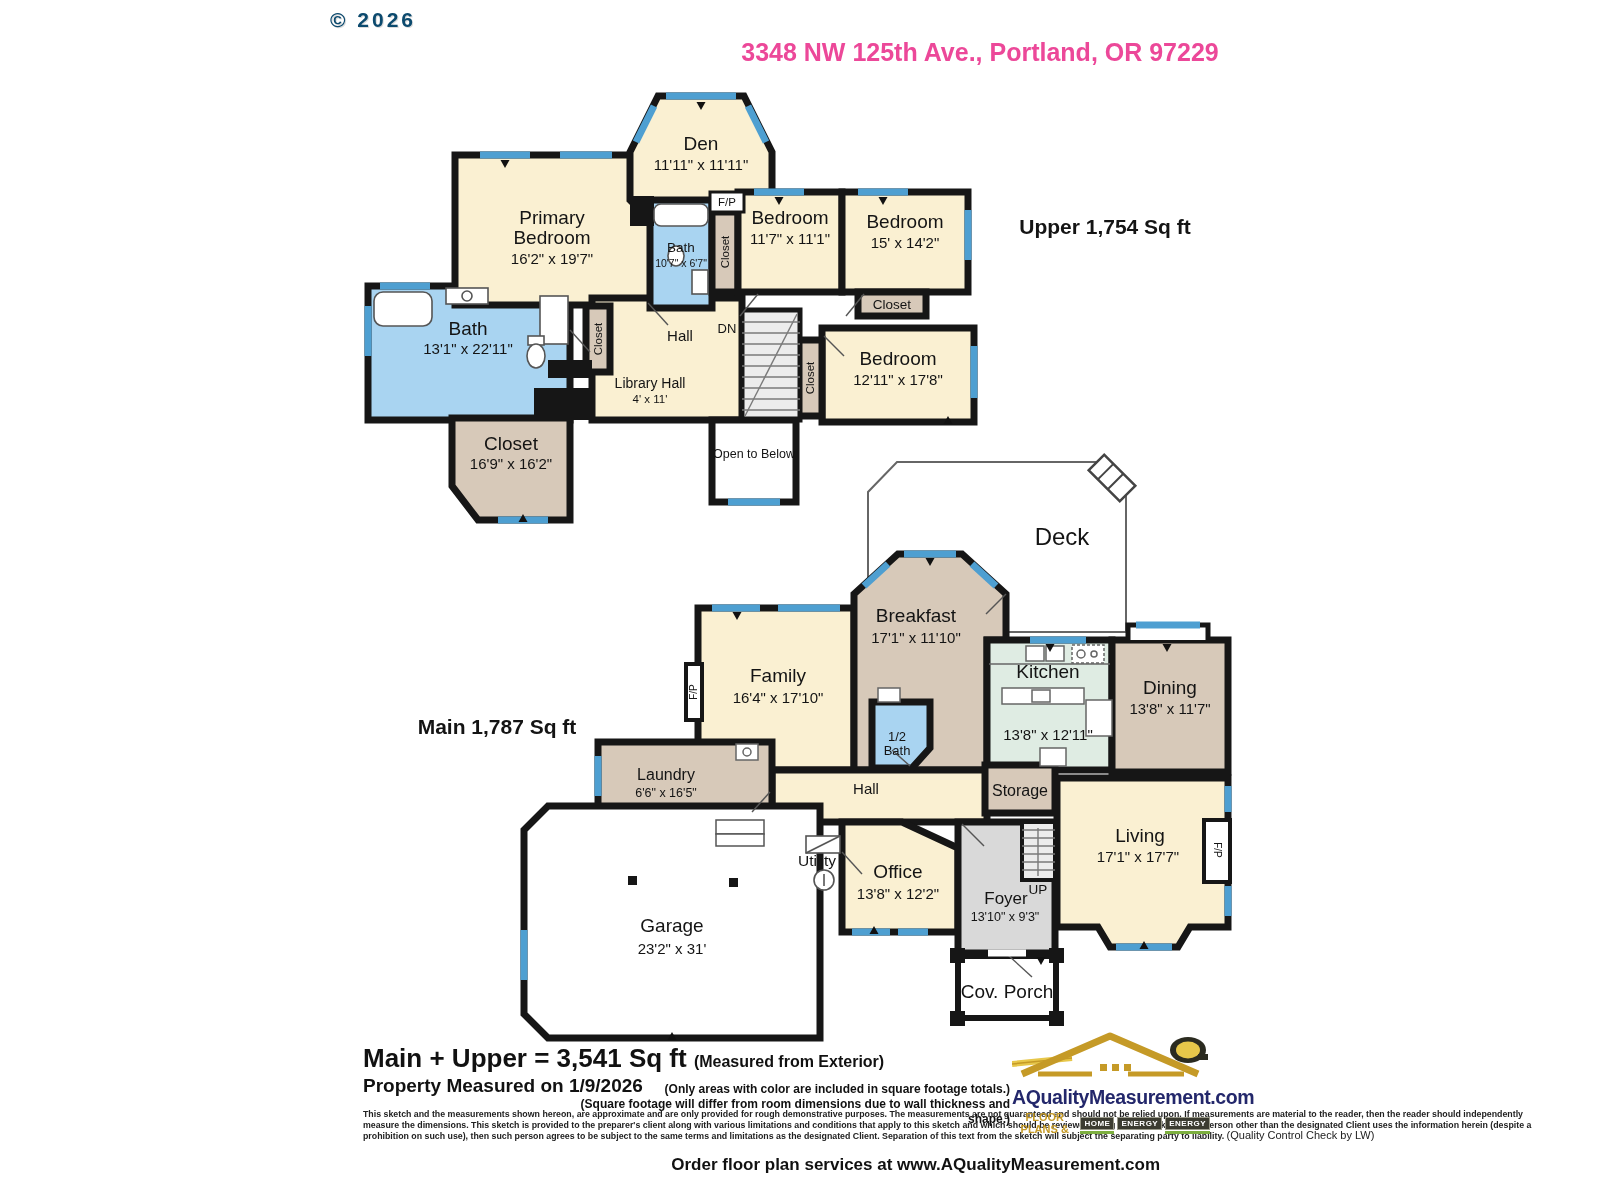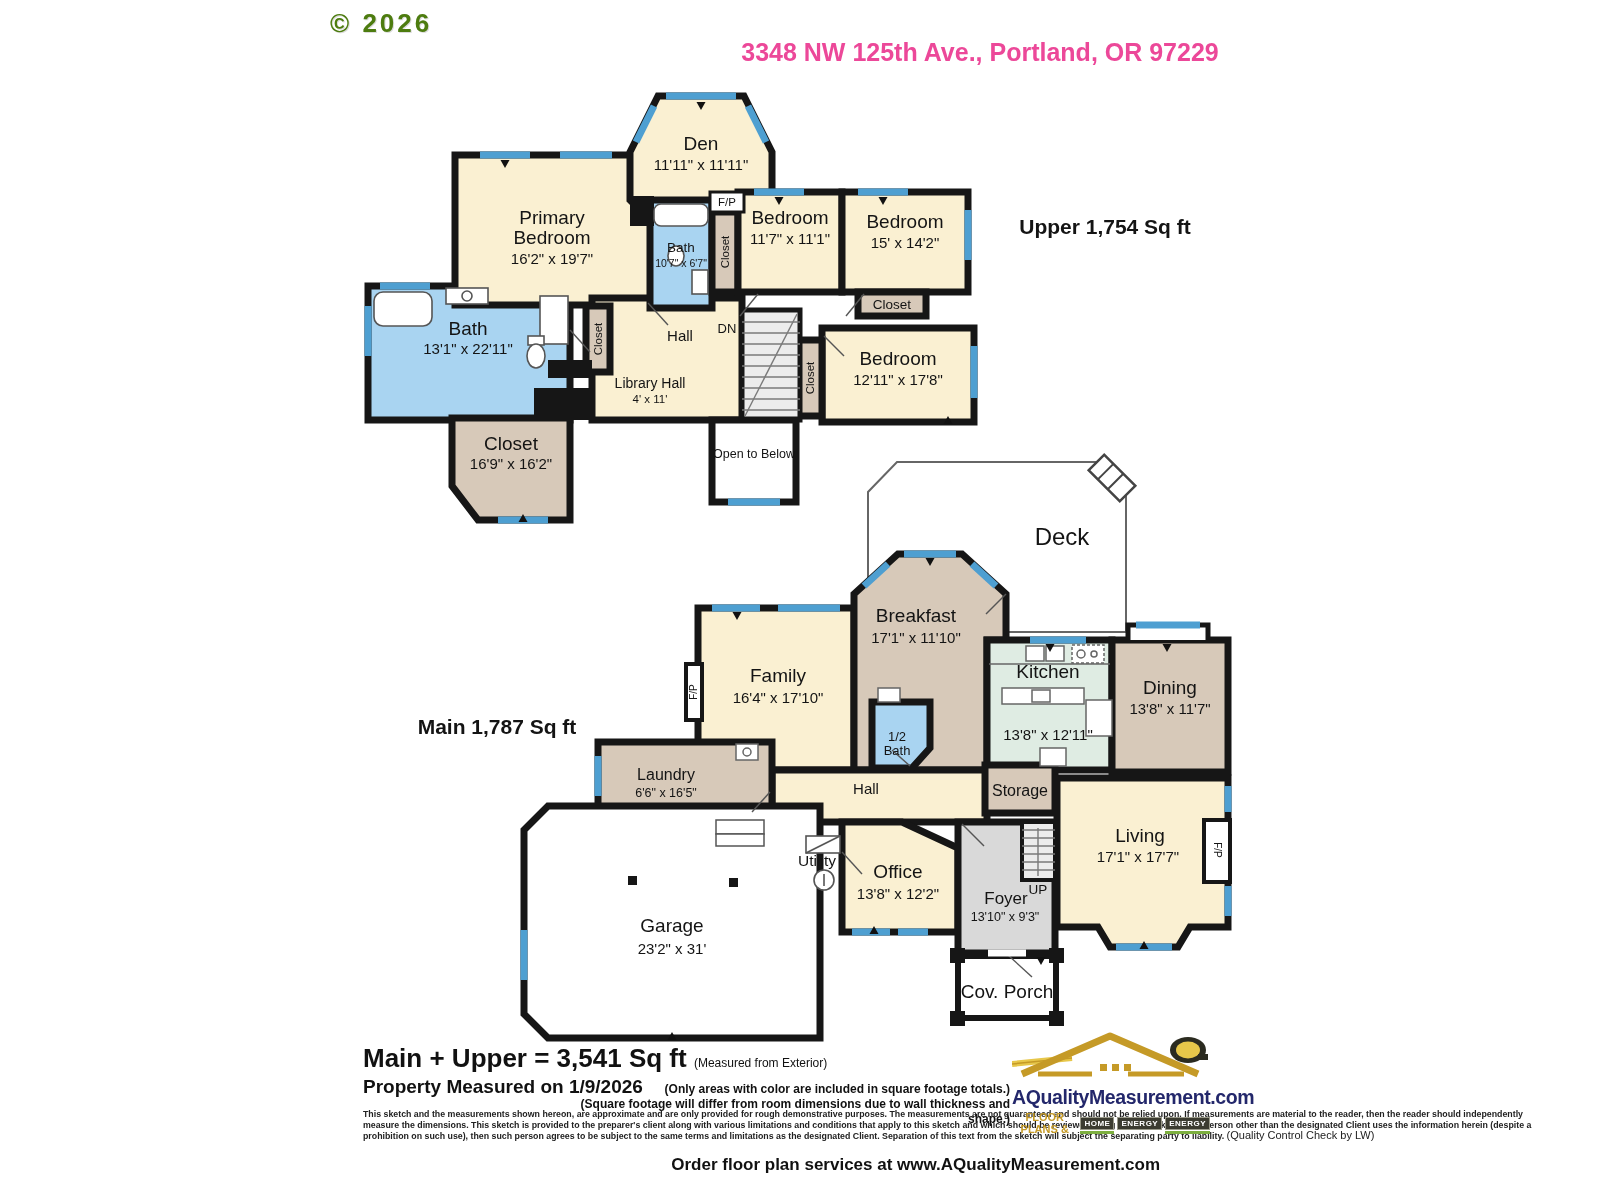--- a/index.html
+++ b/index.html
@@ -1,32 +1,32 @@
 <!DOCTYPE html>
 <html><head>
 <meta charset="utf-8">
 <style>
   html,body{margin:0;padding:0;background:#fff;}
   #sheet{position:relative;width:1600px;height:1200px;background:#fff;overflow:hidden;
          font-family:"Liberation Sans",sans-serif;color:#111;}
   #plan-svg{position:absolute;left:0;top:0;}
-  .copyright{position:absolute;left:330px;top:8px;font-size:26px;font-weight:700;
-             letter-spacing:3px;color:#4d7c0f;text-shadow:1px 1px 0 #dcdcdc;}
+  .copyright{position:absolute;left:330px;top:8px;font-size:21px;font-weight:700;
+             letter-spacing:3px;color:#0c4a6e;text-shadow:1px 1px 0 #dcdcdc;}
   .address{position:absolute;left:600px;top:38px;width:760px;text-align:center;
            font-size:25px;font-weight:700;color:#ec4899;}
   svg text{font-family:"Liberation Sans",sans-serif;fill:#141414;}
   .room-name{font-size:19px;}
   .room-dims{font-size:15px;}
   .sm-name{font-size:13.5px;}
   .sm-dims{font-size:10.5px;}
   .tiny{font-size:11.5px;}
   .area-label{font-size:21px;font-weight:700;}
   .footer{position:absolute;left:363px;top:1044px;width:1200px;}
   .total-line{font-size:26px;font-weight:700;line-height:28px;}
-  .total-note{font-size:12px;font-weight:400;}
+  .total-note{font-size:16px;font-weight:700;}
   .prep-line{font-size:19px;font-weight:700;line-height:20px;}
   .notes{position:absolute;left:560px;top:1082px;width:450px;text-align:right;
          font-size:12px;font-weight:700;line-height:15px;}
   .fineprint{position:absolute;left:363px;top:1109px;width:1198px;font-size:8.8px;
              font-weight:600;line-height:10.6px;color:#222;}
   .qc{font-size:11px;font-weight:400;}
   .orderline{position:absolute;left:340px;top:1155px;width:820px;text-align:right;
              font-size:17px;font-weight:700;}
   .logo{position:absolute;left:1012px;top:1028px;width:198px;text-align:center;}
   .logo-domain{font-size:19.5px;font-weight:700;color:#23276b;letter-spacing:-0.4px;text-align:center;}

